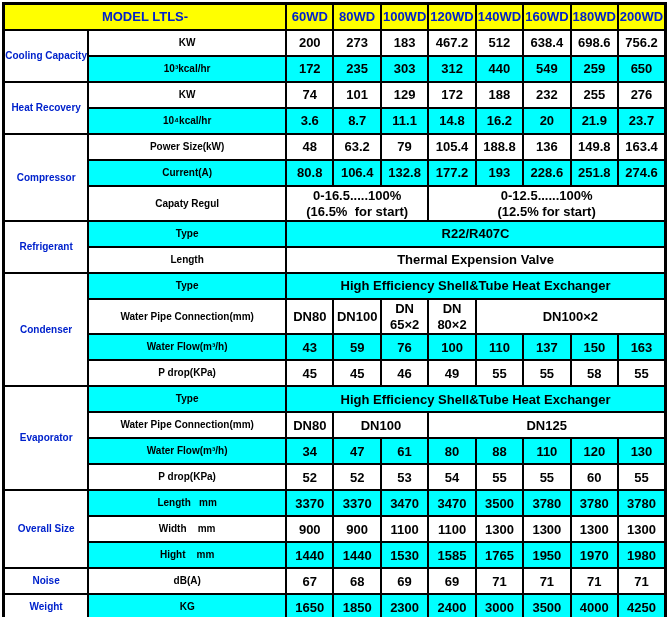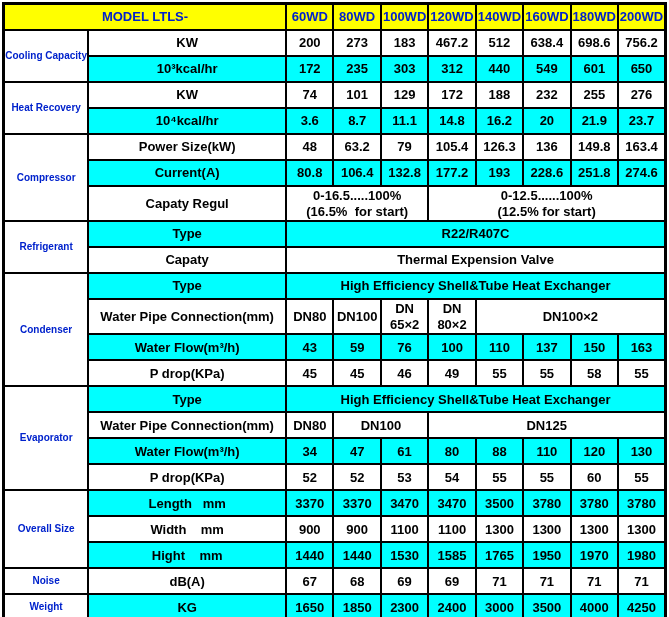--- a/index.html
+++ b/index.html
@@ -49,21 +49,21 @@
     background: var(--header-bg);
     color: var(--label-blue);
     font-size: 13px;
     height: 22px;
   }
   th.section-cell {
     background: var(--cell-white);
     color: var(--label-blue);
     font-size: 10px;
   }
-  td.param-cell { font-size: 13px; color: #000; height: 22px; }
+  td.param-cell { font-size: 10px; color: #000; height: 22px; }
   td.value-cell { font-size: 13px; color: #000; height: 22px; }
   .bg-cyan  { background: var(--accent-cyan); }
   .bg-white { background: var(--cell-white); }
 </style>
 </head>
 <body>
 
 <div class="page">
   <table class="spec">
     <colgroup>
@@ -107,21 +107,21 @@
           <td class="value-cell bg-white">756.2</td>
         </tr>
         <tr>
           <td class="param-cell bg-cyan">10³kcal/hr</td>
           <td class="value-cell bg-cyan">172</td>
           <td class="value-cell bg-cyan">235</td>
           <td class="value-cell bg-cyan">303</td>
           <td class="value-cell bg-cyan">312</td>
           <td class="value-cell bg-cyan">440</td>
           <td class="value-cell bg-cyan">549</td>
-          <td class="value-cell bg-cyan">601</td>
+          <td class="value-cell bg-cyan">259</td>
           <td class="value-cell bg-cyan">650</td>
         </tr>
         <tr>
           <th class="section-cell" rowspan="2">Heat Recovery</th>
           <td class="param-cell bg-white">KW</td>
           <td class="value-cell bg-white">74</td>
           <td class="value-cell bg-white">101</td>
           <td class="value-cell bg-white">129</td>
           <td class="value-cell bg-white">172</td>
           <td class="value-cell bg-white">188</td>
@@ -140,21 +140,21 @@
           <td class="value-cell bg-cyan">21.9</td>
           <td class="value-cell bg-cyan">23.7</td>
         </tr>
         <tr>
           <th class="section-cell" rowspan="3">Compressor</th>
           <td class="param-cell bg-white">Power Size(kW)</td>
           <td class="value-cell bg-white">48</td>
           <td class="value-cell bg-white">63.2</td>
           <td class="value-cell bg-white">79</td>
           <td class="value-cell bg-white">105.4</td>
-          <td class="value-cell bg-white">126.3</td>
+          <td class="value-cell bg-white">188.8</td>
           <td class="value-cell bg-white">136</td>
           <td class="value-cell bg-white">149.8</td>
           <td class="value-cell bg-white">163.4</td>
         </tr>
         <tr>
           <td class="param-cell bg-cyan">Current(A)</td>
           <td class="value-cell bg-cyan">80.8</td>
           <td class="value-cell bg-cyan">106.4</td>
           <td class="value-cell bg-cyan">132.8</td>
           <td class="value-cell bg-cyan">177.2</td>
@@ -169,21 +169,21 @@
 (16.5%  for start)</td>
           <td class="value-cell bg-white" colspan="5">0-12.5......100%
 (12.5% for start)</td>
         </tr>
         <tr>
           <th class="section-cell" rowspan="2">Refrigerant</th>
           <td class="param-cell bg-cyan">Type</td>
           <td class="value-cell bg-cyan" colspan="8">R22/R407C</td>
         </tr>
         <tr>
-          <td class="param-cell bg-white">Capaty</td>
+          <td class="param-cell bg-white">Length</td>
           <td class="value-cell bg-white" colspan="8">Thermal Expension Valve</td>
         </tr>
         <tr>
           <th class="section-cell" rowspan="4">Condenser</th>
           <td class="param-cell bg-cyan">Type</td>
           <td class="value-cell bg-cyan" colspan="8">High Efficiency Shell&amp;Tube Heat Exchanger</td>
         </tr>
         <tr>
           <td class="param-cell bg-white">Water Pipe Connection(mm)</td>
           <td class="value-cell bg-white">DN80</td>

